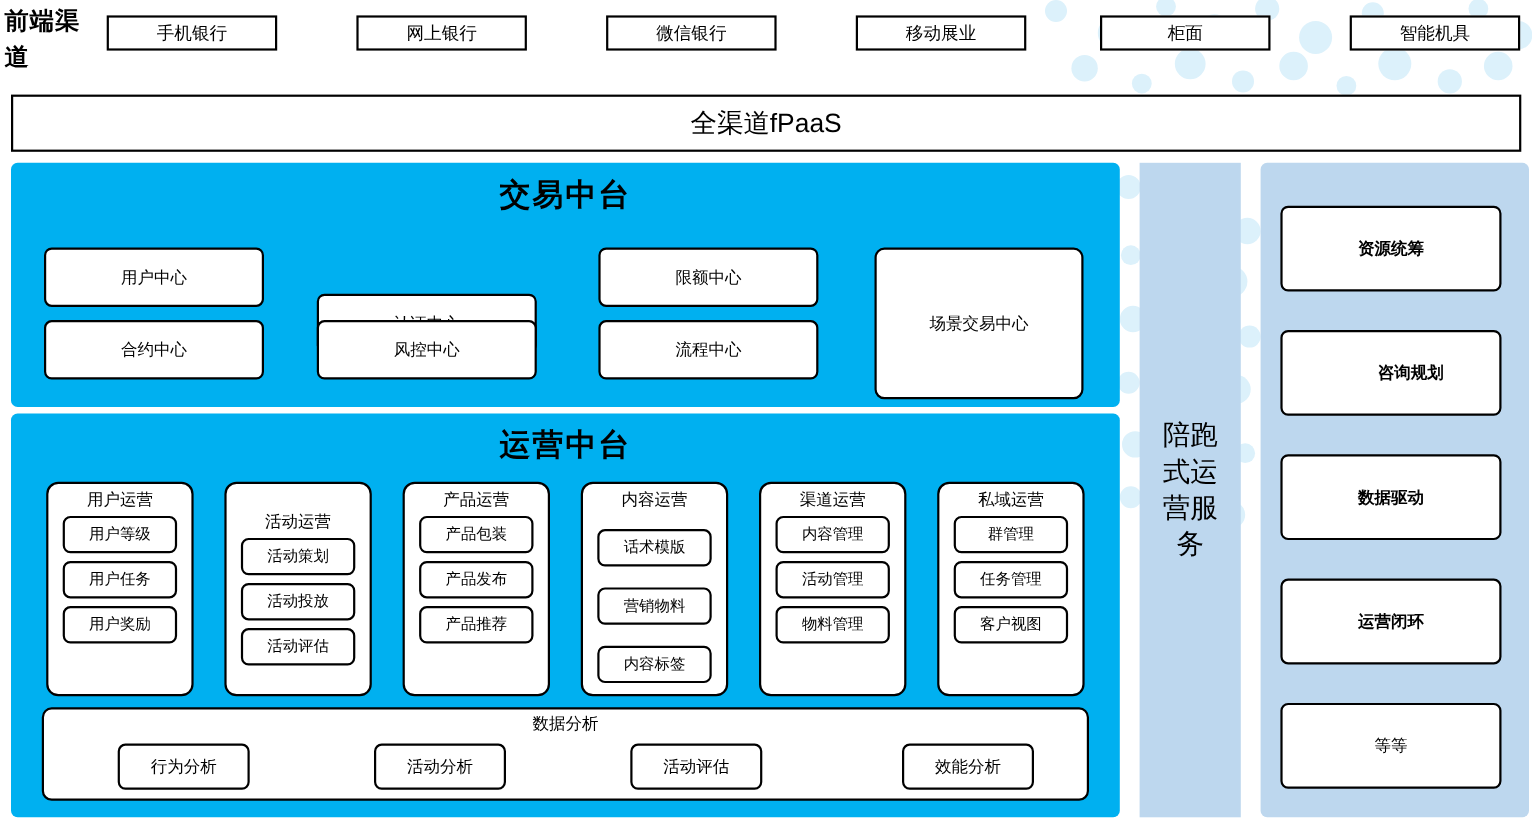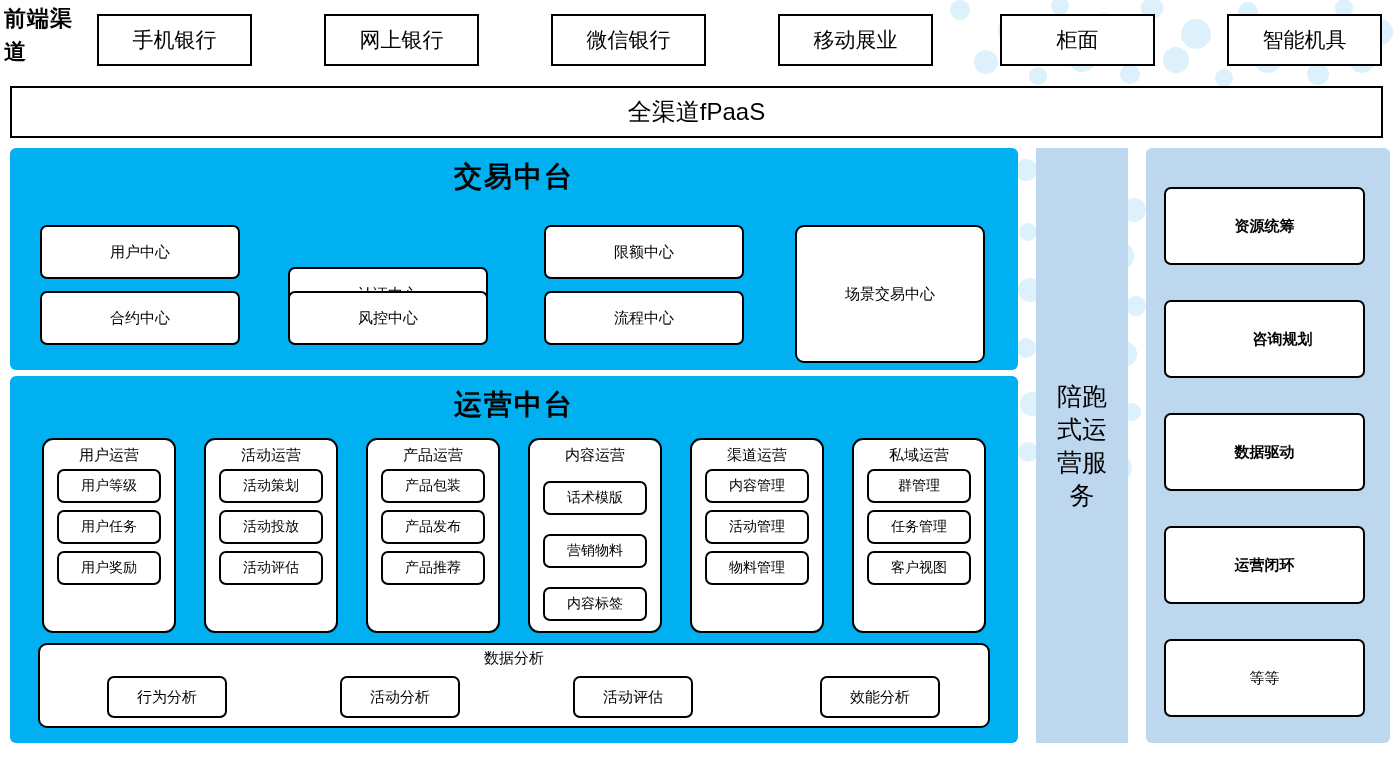--- a/index.html
+++ b/index.html
@@ -50,22 +50,22 @@
     font-weight: bold;
     font-size: 22px;
     line-height: 33px;
     letter-spacing: 1px;
     color: #000;
   }
   .channel-box {
     position: absolute;
     top: 14px;
     width: 155px;
-    height: 52px;
-    font-size: 21px;
+    height: 32px;
+    font-size: 16px;
   }
 
   
   #fpaas-bar {
     position: absolute;
     left: 10px; top: 86px;
     width: 1373px; height: 52px;
     font-size: 24px;
     z-index: 2;
   }
@@ -276,21 +276,21 @@
   <div class="panel-title">运营中台</div>
 </div>
 
 <div class="ops-col" style="left:42px;">
   <div class="ops-col-title">用户运营</div>
   <div class="box rounded ops-item">用户等级</div>
   <div class="box rounded ops-item">用户任务</div>
   <div class="box rounded ops-item">用户奖励</div>
 </div>
 
-<div class="ops-col" style="left:204px;">
+<div class="ops-col" style="left:204px;justify-content:center;">
   <div class="ops-col-title">活动运营</div>
   <div class="box rounded ops-item">活动策划</div>
   <div class="box rounded ops-item">活动投放</div>
   <div class="box rounded ops-item">活动评估</div>
 </div>
 
 <div class="ops-col" style="left:366px;">
   <div class="ops-col-title">产品运营</div>
   <div class="box rounded ops-item">产品包装</div>
   <div class="box rounded ops-item">产品发布</div>

